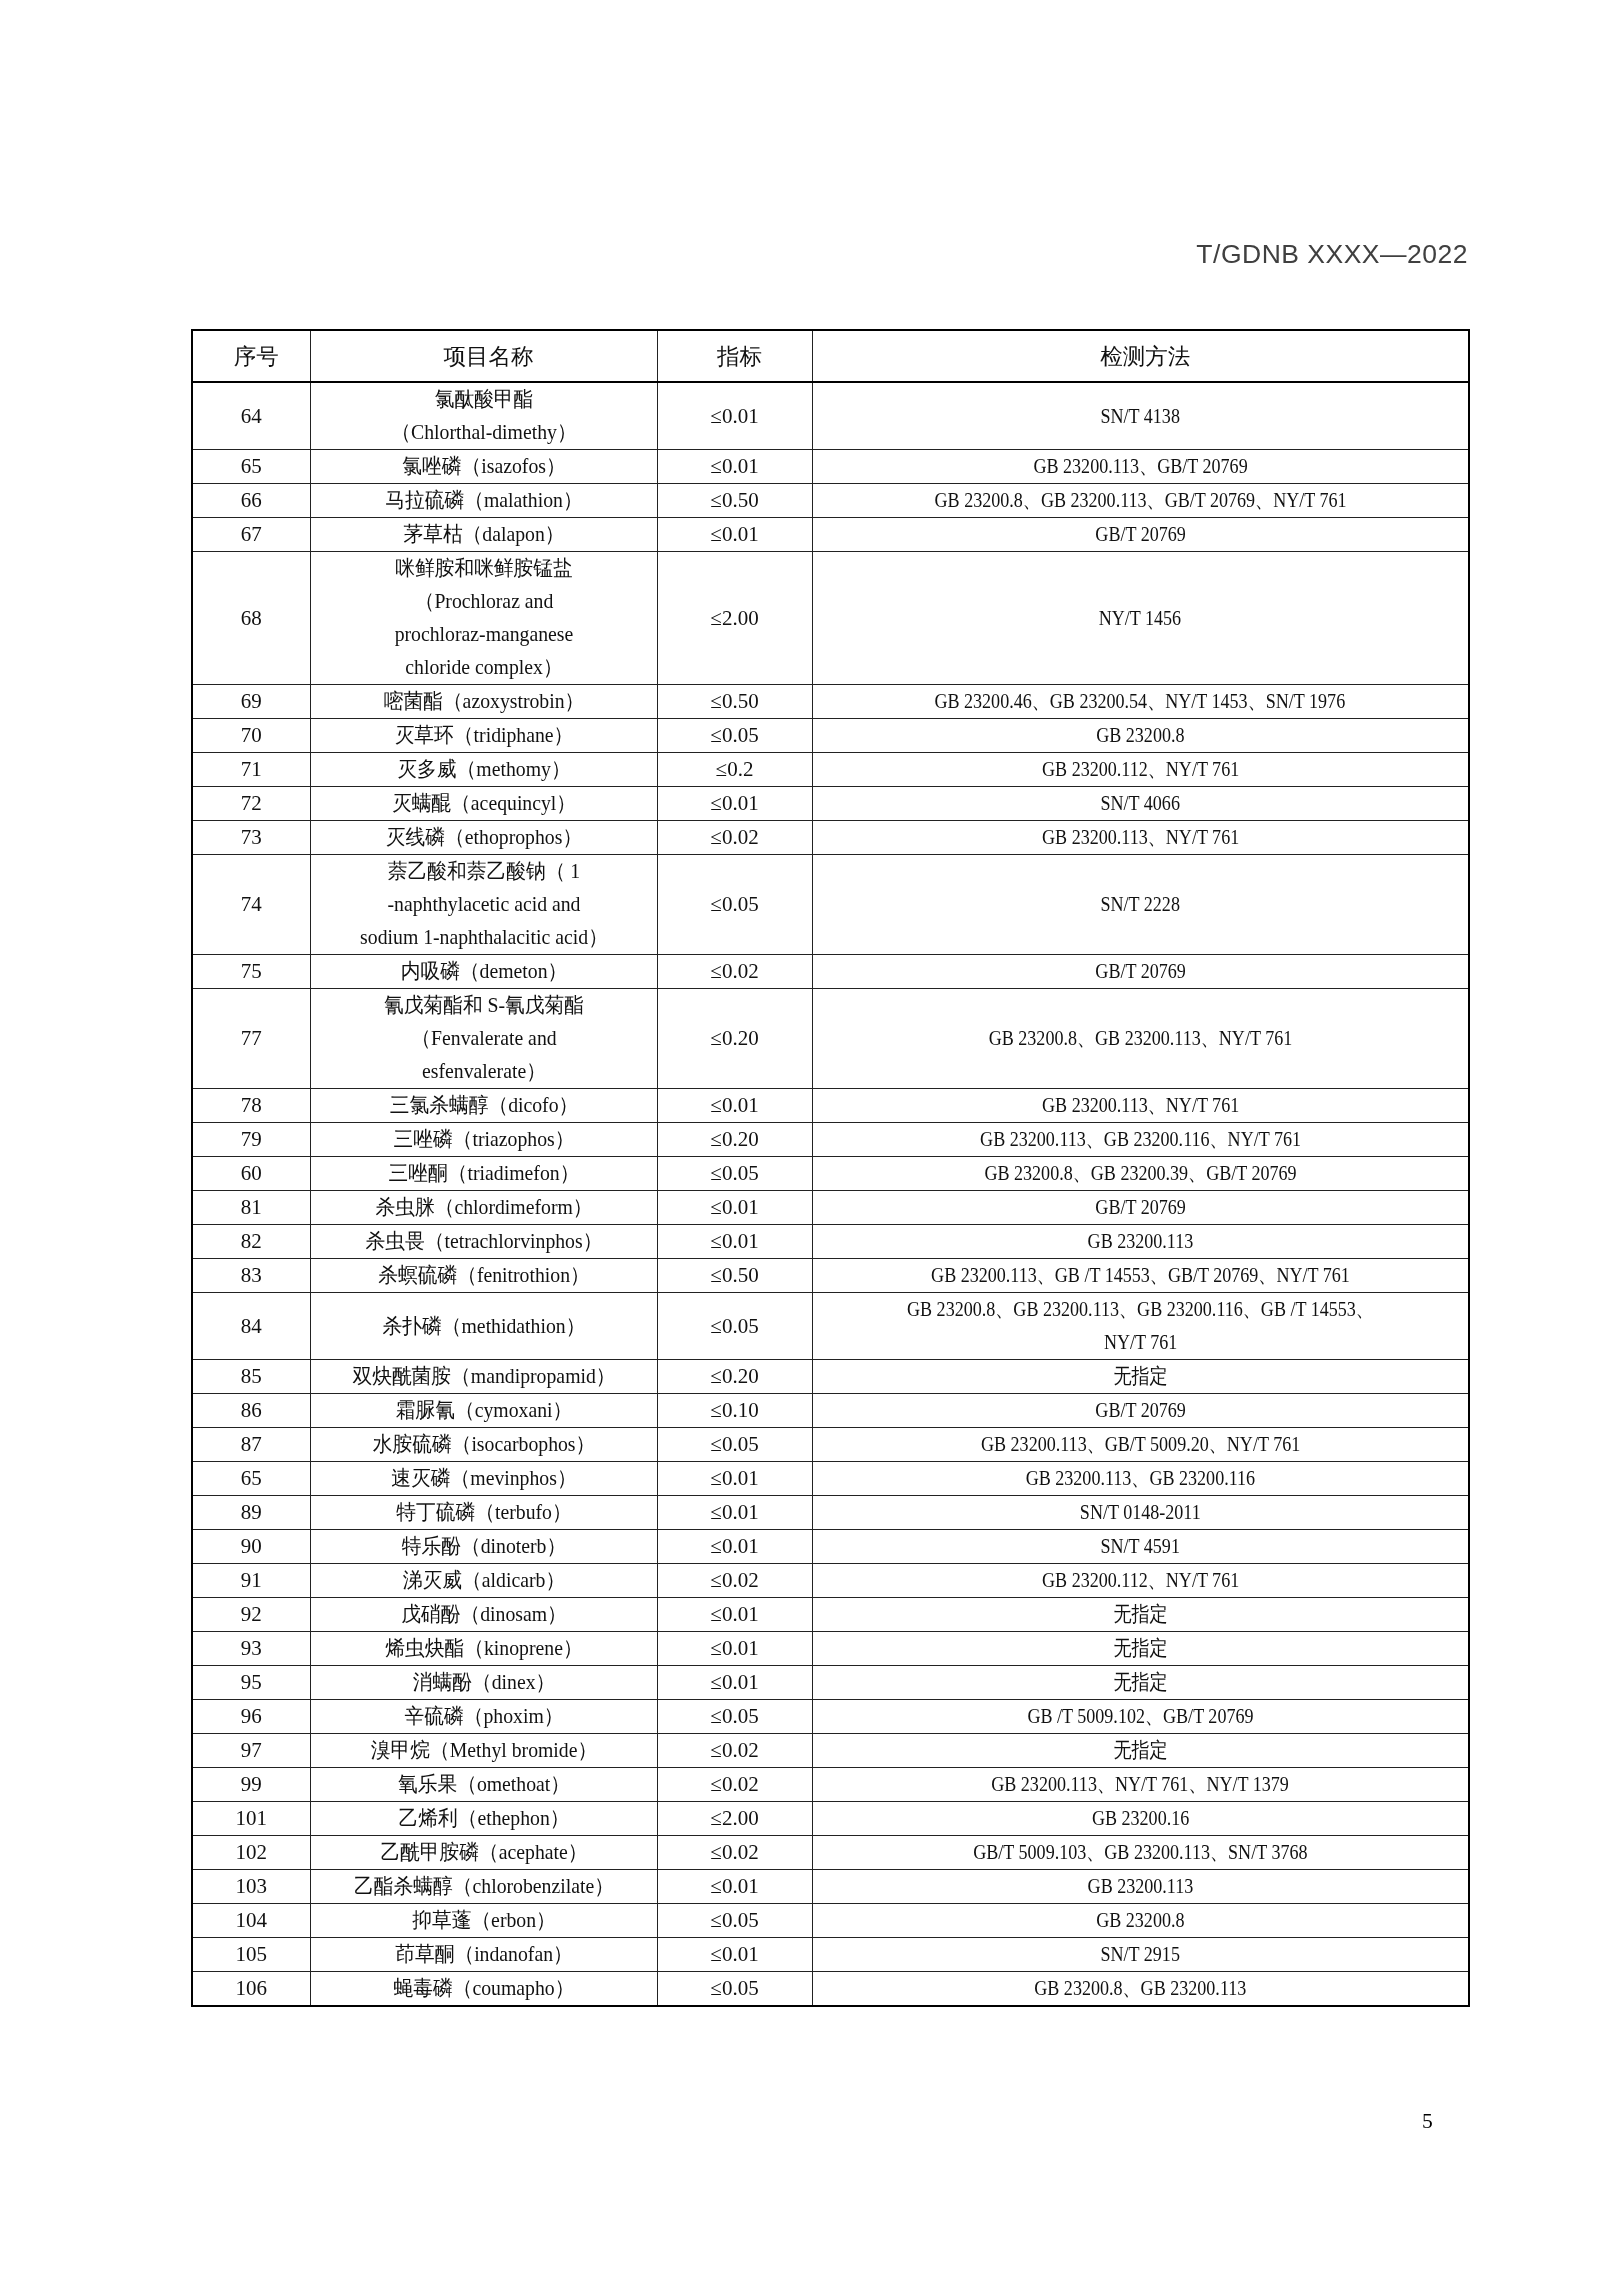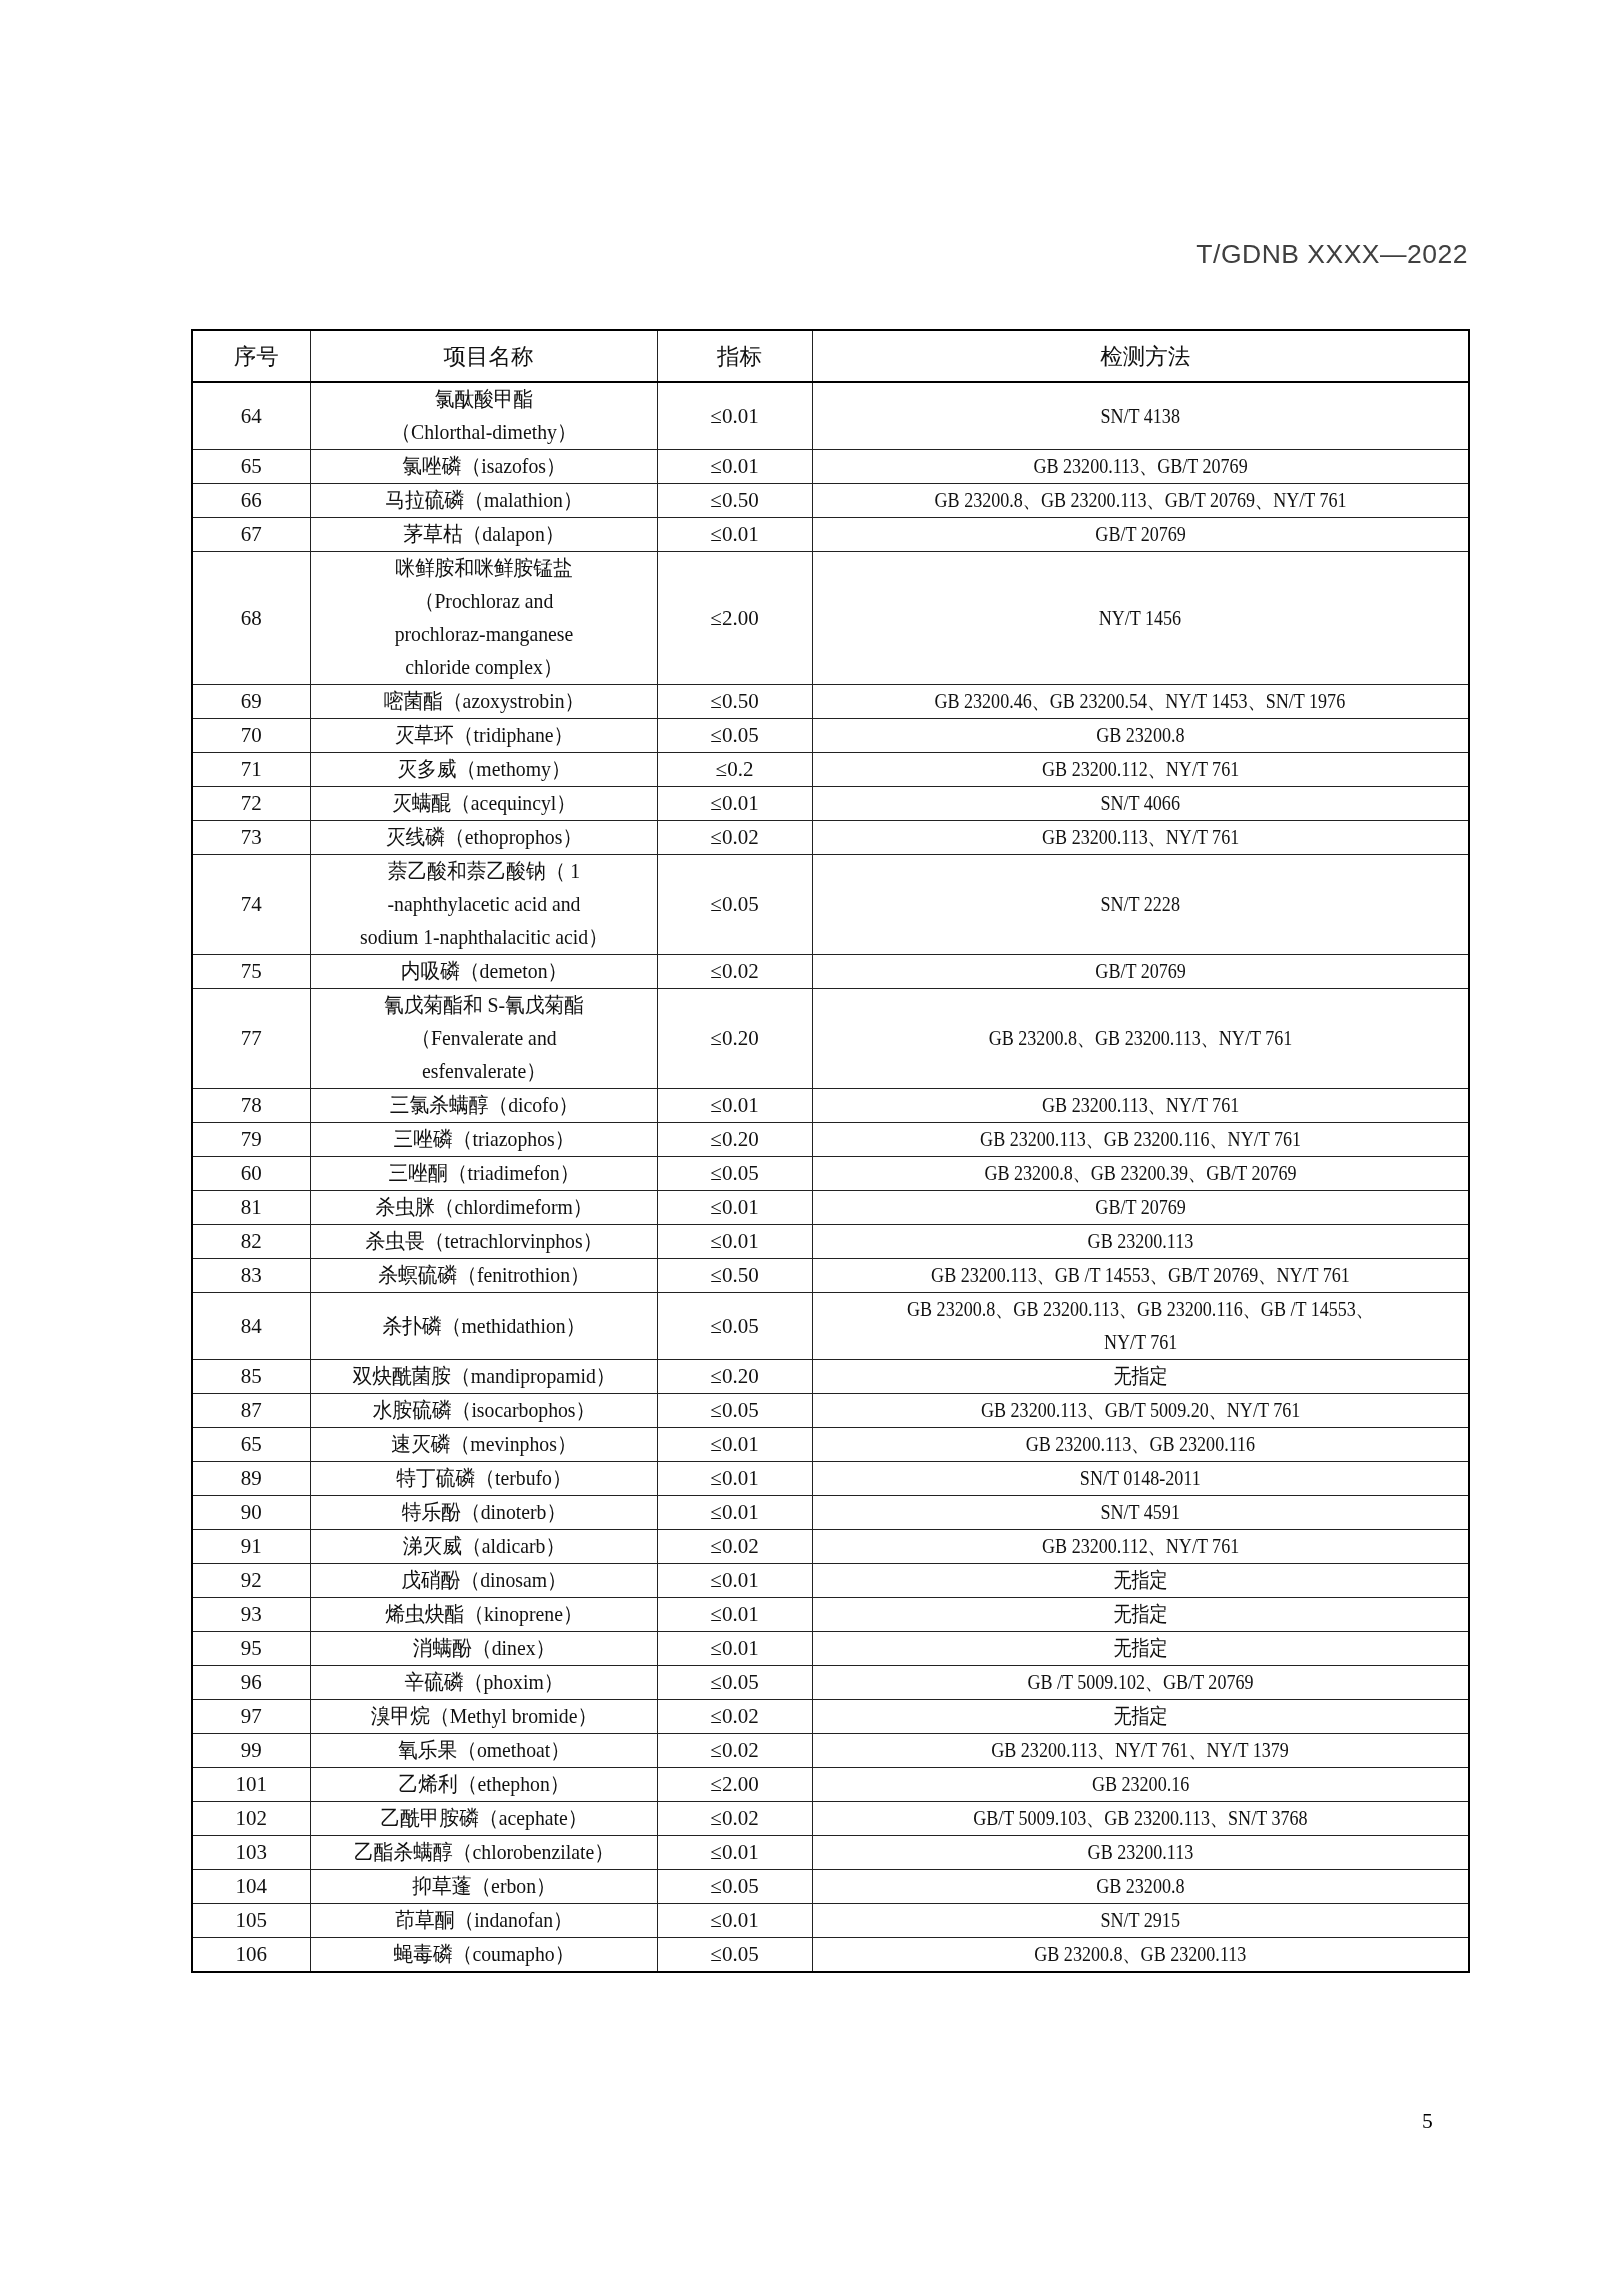--- a/index.html
+++ b/index.html
@@ -259,20 +259,30 @@
         <td>85</td>
         <td class="name-cell">
           <span class="line">双炔酰菌胺（mandipropamid）</span>
         </td>
         <td>≤0.20</td>
         <td>
           <span class="line"><span class="cond">无指定</span></span>
         </td>
       </tr>
       <tr>
+        <td>86</td>
+        <td class="name-cell">
+          <span class="line">霜脲氰（cymoxani）</span>
+        </td>
+        <td>≤0.10</td>
+        <td>
+          <span class="line"><span class="cond">GB/T 20769</span></span>
+        </td>
+      </tr>
+      <tr>
         <td>87</td>
         <td class="name-cell">
           <span class="line">水胺硫磷（isocarbophos）</span>
         </td>
         <td>≤0.05</td>
         <td>
           <span class="line"><span class="cond">GB 23200.113、GB/T 5009.20、NY/T 761</span></span>
         </td>
       </tr>
       <tr>

